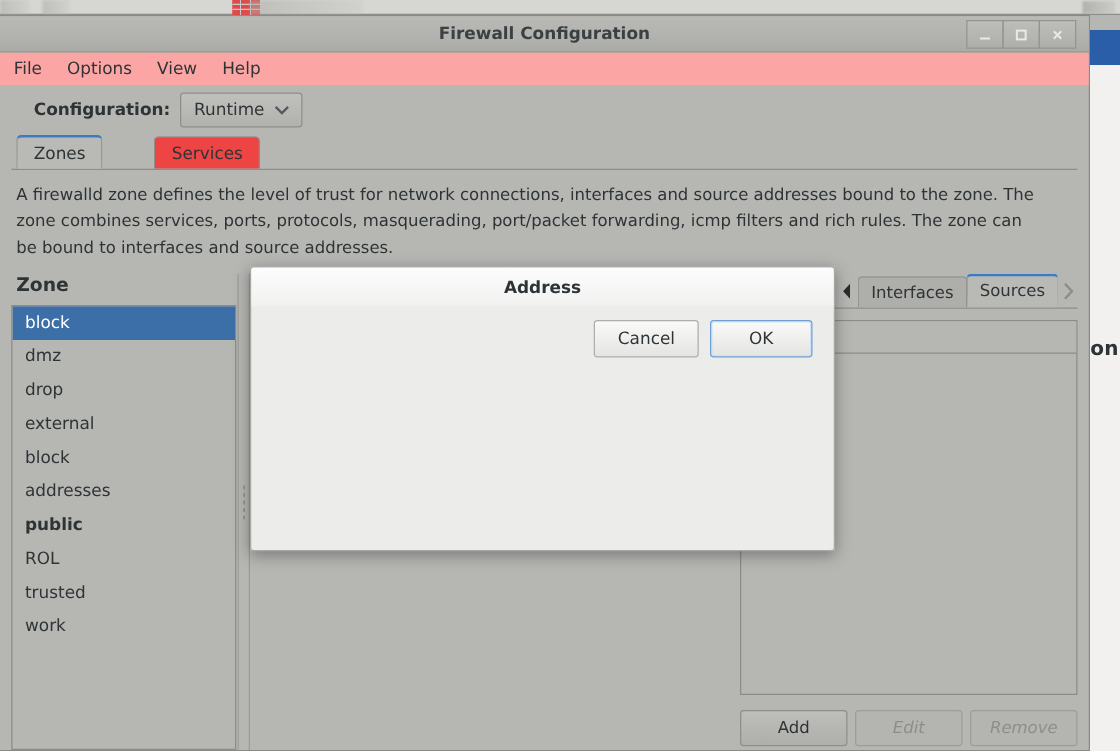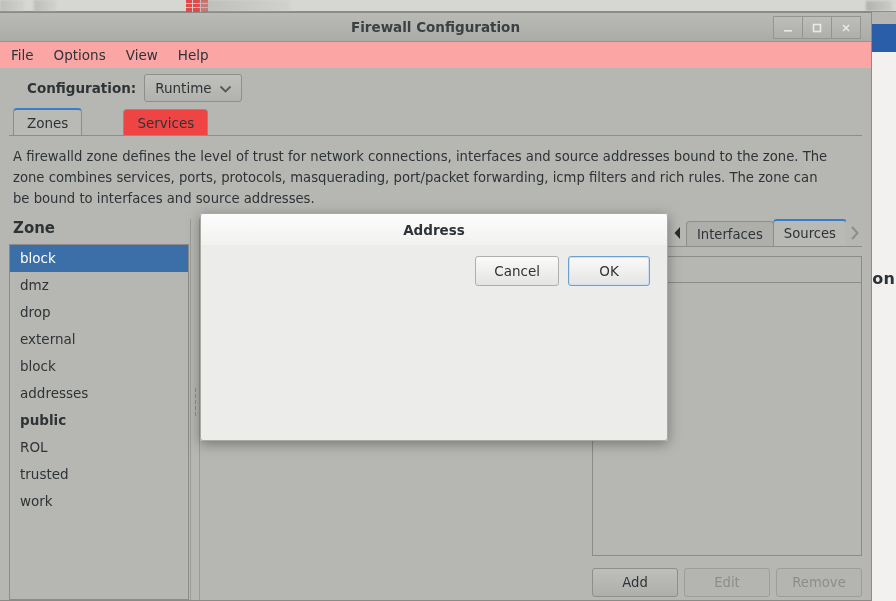--- a/index.html
+++ b/index.html
@@ -213,21 +213,21 @@
   }
   .tree-body { flex: 1 1 auto; }
   .btn-row { flex: 0 0 44px; display: flex; align-items: center; gap: 6px; padding-top: 9px; }
   .btn {
     min-width: 86px; height: 29px; padding: 0 14px;
     background: linear-gradient(to bottom,#bebebb,#aeaeab);
     border: 1px solid #8e8e8a; border-radius: 3px;
     display: flex; align-items: center; justify-content: center;
     font-size: 13.2px; color: #2e3436;
   }
-  .btn.disabled { color: #8d8d89; background: #b4b4b1; border-color: #9d9d99; }
+  .btn.disabled { color: #8d8d89; background: #b4b4b1; border-color: #9d9d99; font-style: italic; }
 
   
   .dialog-shadow {
     position: absolute; left: 200px; top: 213px; width: 468px; height: 228px;
     box-shadow: 0 3px 12px rgba(0,0,0,.35);
     pointer-events: none;
   }
   .dialog {
     position: absolute; left: 200px; top: 213px; width: 468px; height: 228px;
     background: #ececeb;

